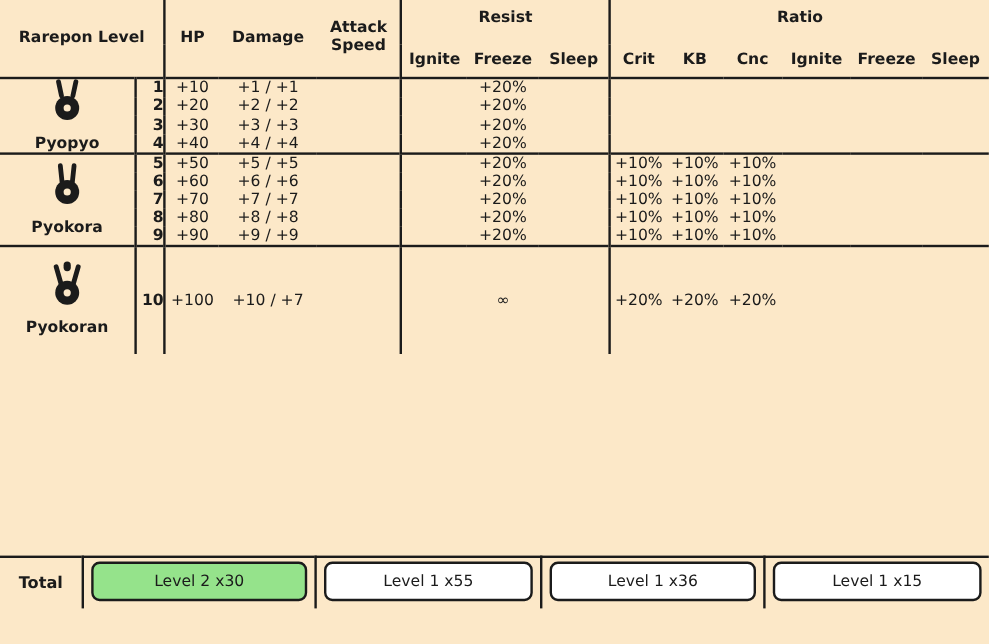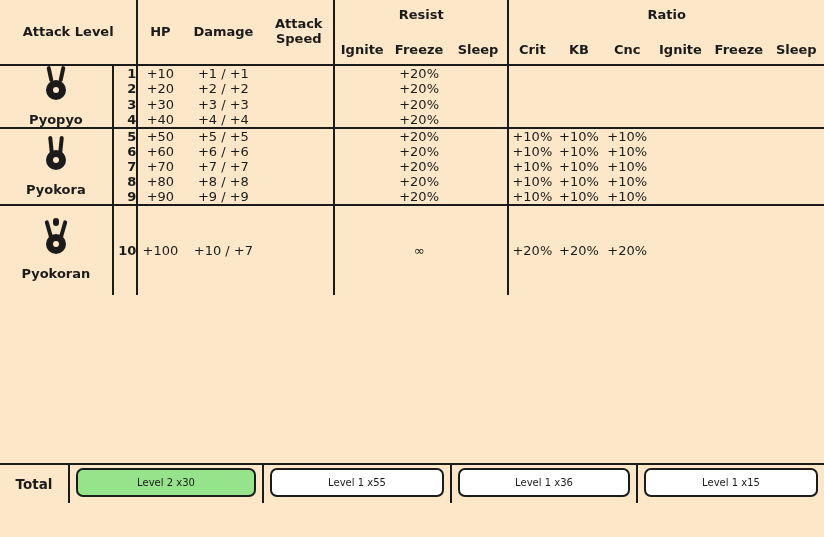--- a/index.html
+++ b/index.html
@@ -104,21 +104,21 @@
     text-align:center;font-size:13.5px;padding:0;
   }
   .total-label{font-weight:bold;font-size:13.5px;text-align:center;}
   .chip{
     display:block;
     margin:3px 6px 6px 6px;
     padding:7px 0;
     border:2px solid #1b1b1b;
     border-radius:7px;
     background:#ffffff;
-    font-size:10px;
+    font-size:13px;
   }
   .chip.green{background:#95e38b;}
   .topline{border-top:2px solid #1b1b1b;}
   .sep-v{border-left:2px solid #1b1b1b;}
 </style>
 </head>
 <body>
 
 <div class="sheet">
 
@@ -135,21 +135,21 @@
       <col style="width:46px">
       <col style="width:46px">
       <col style="width:48px">
       <col style="width:56px">
       <col style="width:58px">
       <col style="width:54px">
     </colgroup>
 
     <thead>
       <tr>
-        <th class="hdr" colspan="2" rowspan="2" style="height:64px;">Attack Level</th>
+        <th class="hdr" colspan="2" rowspan="2" style="height:64px;">Rarepon Level</th>
         <th class="hdr br bl" rowspan="2" style="border-left:2px solid #1b1b1b;border-right:none;">HP</th>
         <th class="hdr" rowspan="2">Damage</th>
         <th class="hdr" rowspan="2">
           <span>Attack</span><br>
           <span>Speed</span>
         </th>
         <th class="hdr hdr-big bl" colspan="3" style="padding-bottom:6px;">Resist</th>
         <th class="hdr hdr-big bl" colspan="6" style="padding-bottom:6px;margin-left:45px;">Ratio</th>
       </tr>
       <tr>

